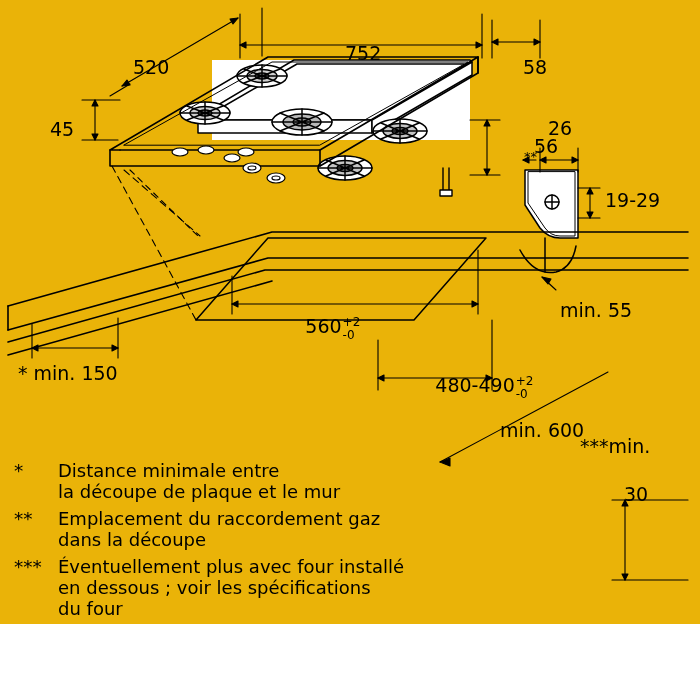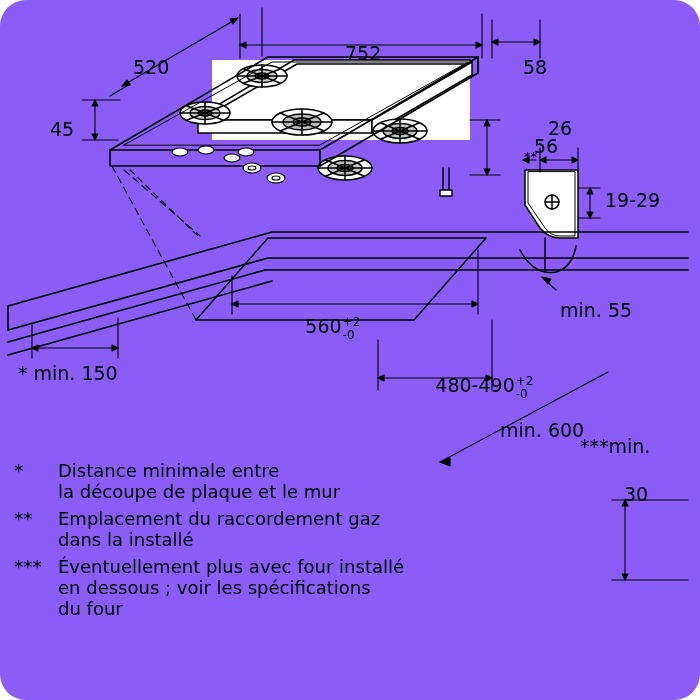--- a/index.html
+++ b/index.html
@@ -3,26 +3,25 @@
 <meta charset="utf-8">
 <style>
   html, body {
     margin: 0;
     padding: 0;
     background: #ffffff;
   }
   #page {
     position: relative;
     width: 700px;
-    height: 700px;
-    background: #8b5cf6;
+    height: 624px;
+    background: #eab308;
     font-family: "DejaVu Sans", "Liberation Sans", sans-serif;
     color: #000000;
     overflow: hidden;
-    border-radius: 26px;
   }
   #diagram-svg {
     position: absolute;
     left: 0;
     top: 0;
     width: 700px;
     height: 700px;
   }
   .lbl {
     position: absolute;
@@ -314,21 +313,21 @@
       <div>
         <div class="legend">Distance minimale entre</div>
         <div class="legend">la découpe de plaque et le mur</div>
       </div>
     </div>
 
     <div style="position:relative; display:flex; margin-bottom:6px;">
       <div class="legend-mark" style="width:44px; flex:0 0 44px;">**</div>
       <div>
         <div class="legend">Emplacement du raccordement gaz</div>
-        <div class="legend">dans la installé</div>
+        <div class="legend">dans la découpe</div>
       </div>
     </div>
 
     <div style="position:relative; display:flex;">
       <div class="legend-mark" style="width:44px; flex:0 0 44px;">***</div>
       <div>
         <div class="legend">Éventuellement plus avec four installé</div>
         <div class="legend">en dessous ; voir les spécifications</div>
         <div class="legend">du four</div>
       </div>

